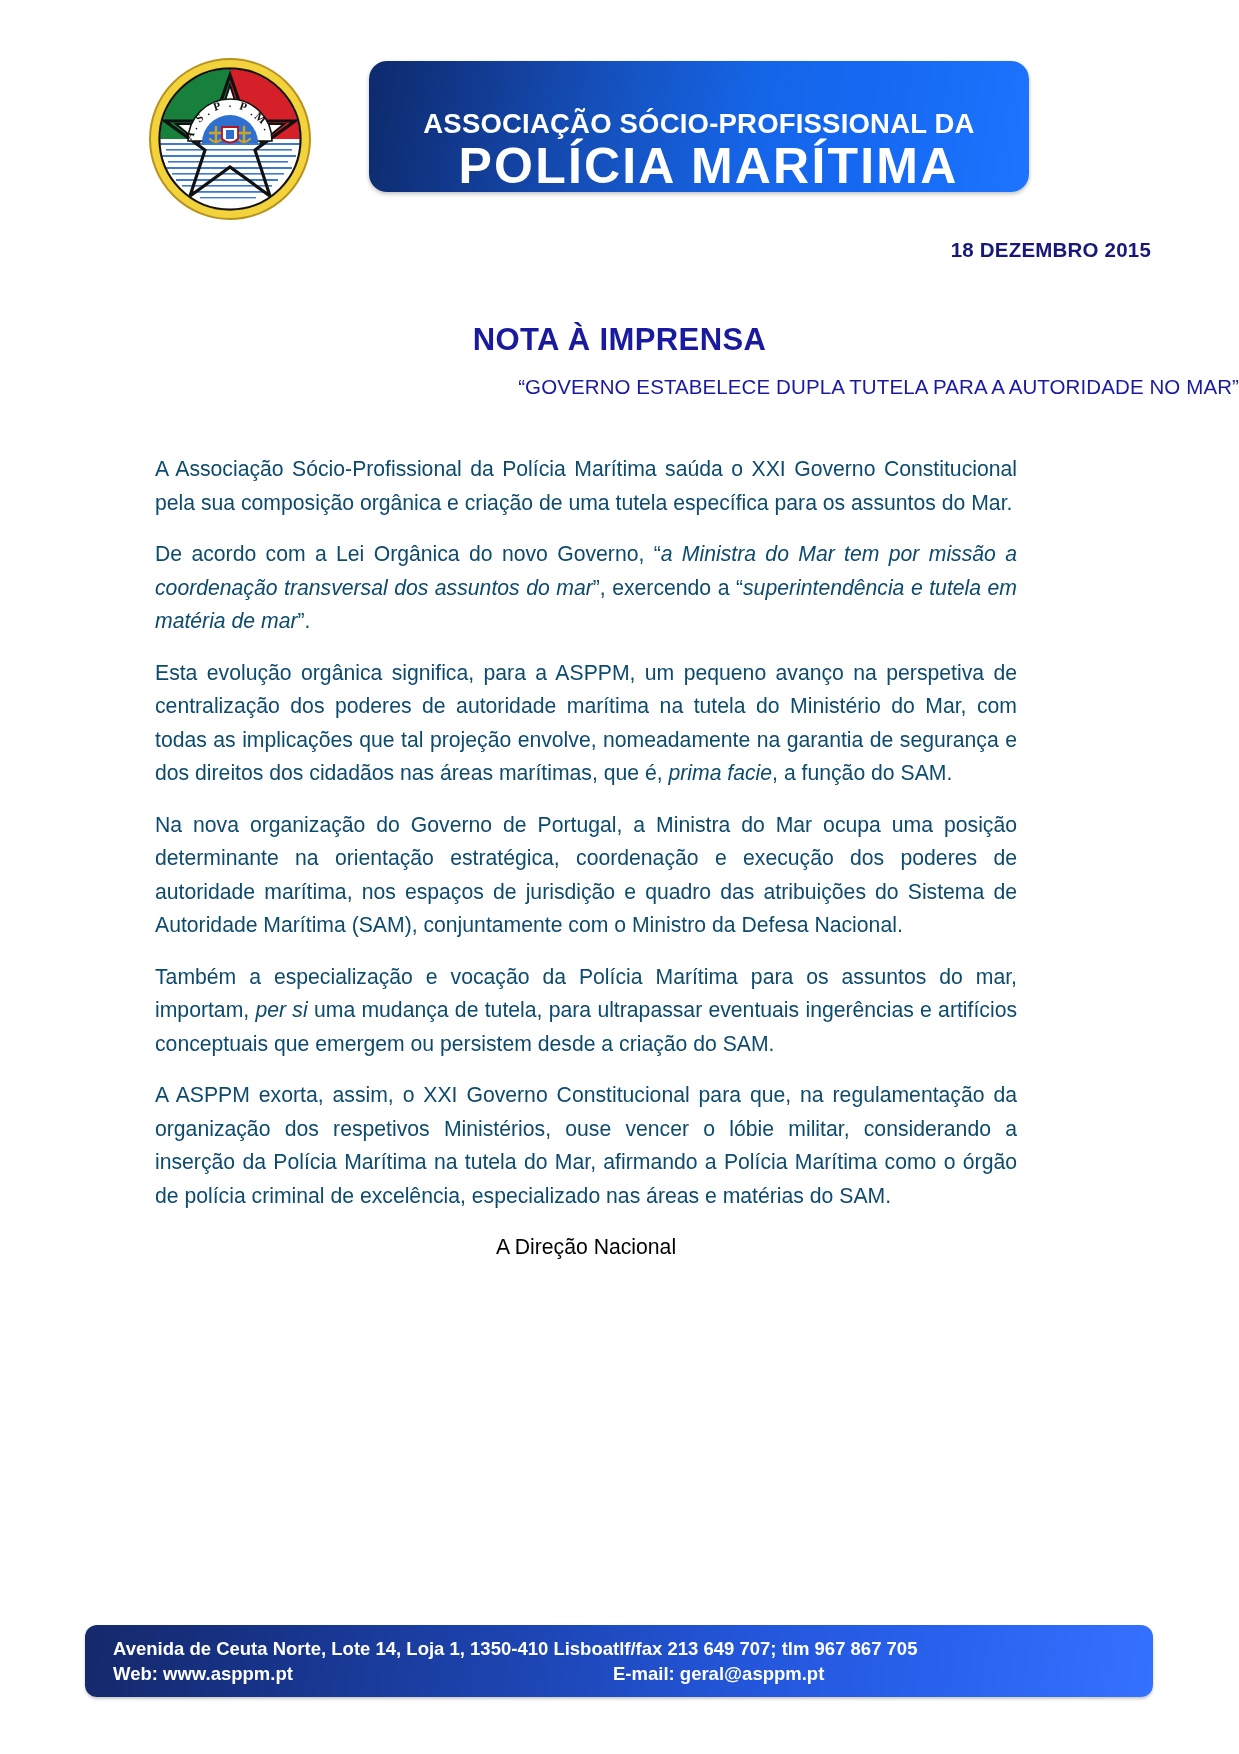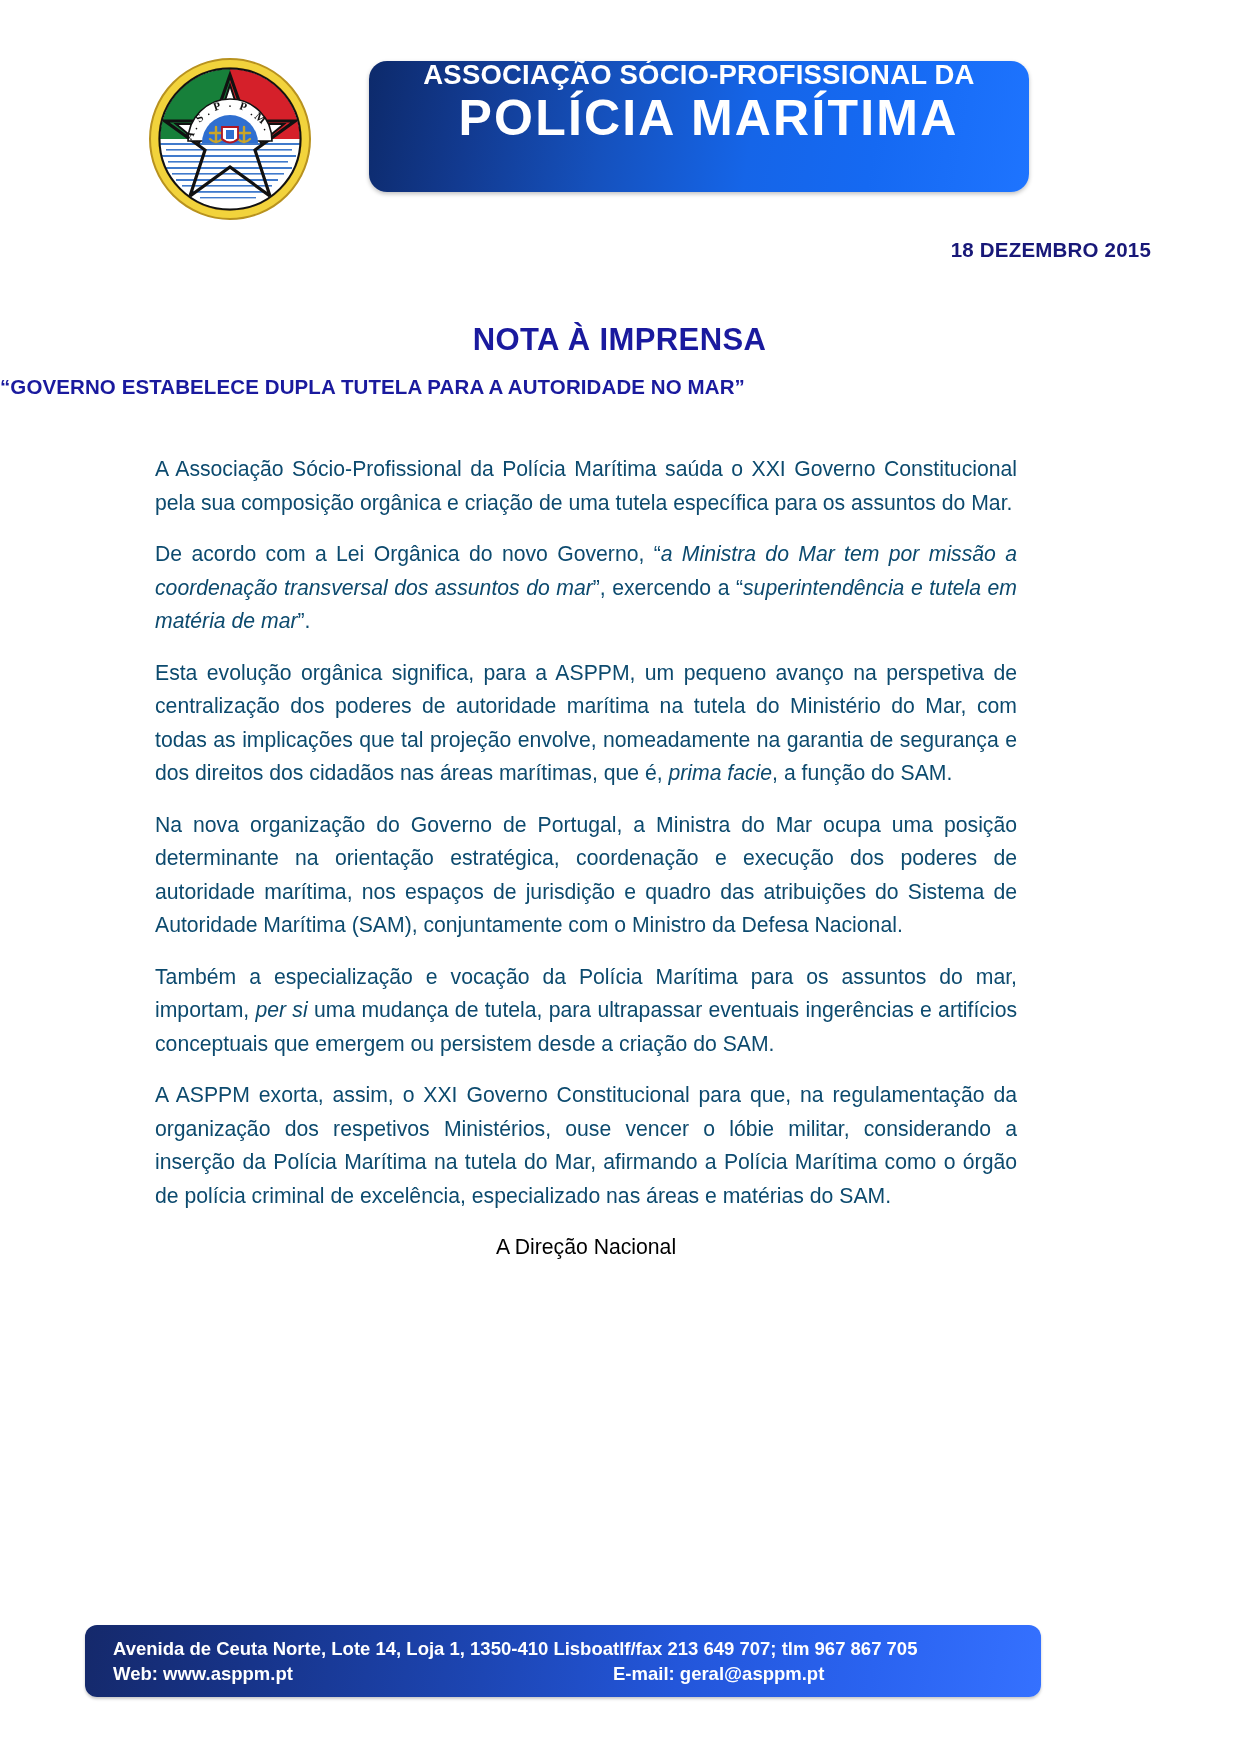--- a/index.html
+++ b/index.html
@@ -38,21 +38,21 @@
     left: 369px;
     top: 15px;
     width: 660px;
     height: 131px;
     border-radius: 18px;
     background: linear-gradient(100deg, #0d2a6b 0%, #123a90 16%, #1551bd 36%, #1565e8 58%, #1569f2 76%, #1e74ff 100%);
     box-shadow: 0 2px 4px rgba(0,0,0,0.25);
     display: flex;
     flex-direction: column;
     align-items: center;
-    justify-content: flex-start;
+    justify-content: flex-end;
     overflow: hidden;
   }
   .banner-line1 {
     color: #ffffff;
     font-size: 27.5px;
     font-weight: bold;
     letter-spacing: 0.2px;
     line-height: 1;
     text-align: center;
     white-space: nowrap;
@@ -94,24 +94,24 @@
     color: #1a1a9e;
     font-size: 31px;
     font-weight: bold;
     letter-spacing: 0.4px;
   }
   .title-sub {
     position: absolute;
     top: 375px;
     left: 0;
     width: 1239px;
-    text-align: left;
+    text-align: right;
     color: #1a1a9e;
     font-size: 20.5px;
-    font-weight: bold;
+    font-weight: normal;
     letter-spacing: 0.1px;
   }
 
   
   .body-area {
     position: absolute;
     top: 452px;
     left: 155px;
     width: 862px;
   }
@@ -131,21 +131,21 @@
     line-height: 33.5px;
     margin: 0;
     color: #000000;
   }
 
   
   .footer {
     position: absolute;
     left: 85px;
     top: 1625px;
-    width: 956px;
+    width: 1068px;
     height: 72px;
     border-radius: 12px;
     background: linear-gradient(100deg, #15296b 0%, #17348a 18%, #1d46b4 42%, #2356da 62%, #2a63f0 82%, #3571ff 100%);
     box-shadow: 0 2px 3px rgba(0,0,0,0.22);
     display: flex;
     align-items: center;
     box-sizing: border-box;
     padding: 0 28px 0 28px;
     overflow: hidden;
   }

